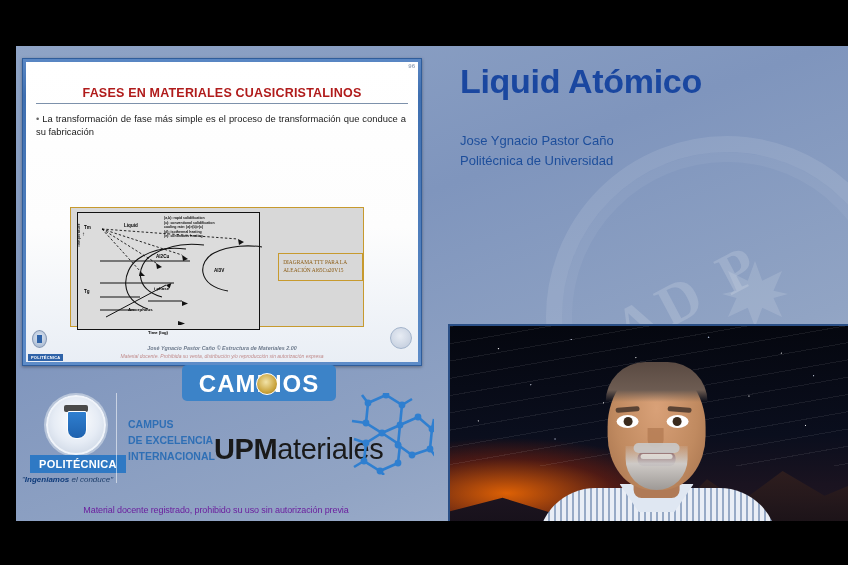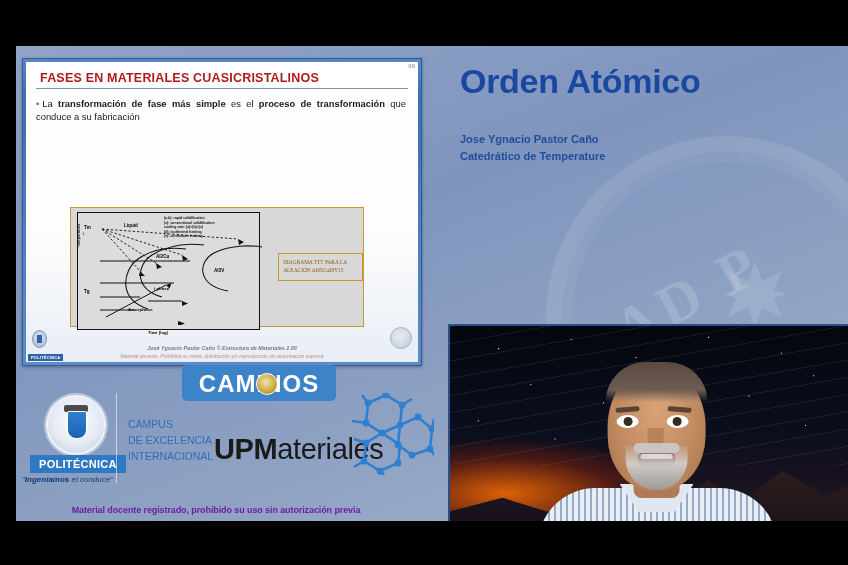--- a/index.html
+++ b/index.html
@@ -41,30 +41,30 @@
   }
   .slide{
     position:relative;width:100%;height:100%;
     background:linear-gradient(180deg,#ffffff 0%,#fdfdfd 55%,#e9eef5 100%);
     box-sizing:border-box;overflow:hidden;
   }
   .slide-pageno{
     position:absolute;right:3px;top:1px;font-size:6px;color:#9aa8bd;font-weight:bold;
   }
   .slide-title{
-    margin:9px 14px 0 14px;text-align:left;color:#b01b1b;
+    margin:24px 14px 0 14px;text-align:center;color:#b01b1b;
     font-size:12.5px;font-weight:bold;letter-spacing:.2px;
   }
   .slide-rule{margin:3px 10px 0 10px;height:1px;background:#7d91ab;}
   .slide-body{
     margin:8px 12px 0 10px;font-size:9.4px;color:#1b1b1b;line-height:1.42;
     text-align:justify;
   }
   .slide-body .bullet{color:#666;margin-right:3px;}
-  .slide-body b{font-weight:bold;}
+  .slide-body b{font-weight:normal;}
 
   
   .fig{
     position:absolute;left:44px;top:145px;width:294px;height:120px;
     background:#d8d8d8;border:1.5px solid #c79a2e;box-sizing:border-box;
     display:flex;
   }
   .fig-plot{
     position:relative;width:186px;height:100%;margin:4px 0 4px 6px;
     background:#dcdcdc;border:1.2px solid #111;box-sizing:border-box;
@@ -119,21 +119,21 @@
   }
 
   
   .titles{position:absolute;left:432px;top:16px;width:390px;}
   .t-course{
     color:#1d4e9b;font-size:25px;font-weight:bold;letter-spacing:-.2px;margin:0 0 26px 8px;
   }
   .t-topic{
     color:#1a47a0;font-size:34px;font-weight:bold;letter-spacing:-.3px;margin:0 0 30px 12px;
   }
-  .t-author{color:#1d4e9b;font-size:11px;font-weight:bold;line-height:1.55;margin-left:12px;}
+  .t-author{color:#1d4e9b;font-size:13px;font-weight:normal;line-height:1.55;margin-left:12px;}
 
   
   .cam{
     position:absolute;left:432px;top:278px;width:408px;height:230px;
     border:2px solid #2a4f86;box-sizing:border-box;background:#05060c;overflow:hidden;
   }
   .cam-bg{position:absolute;inset:0;background:
       radial-gradient(ellipse 60% 34% at 14% 74%, rgba(255,110,0,.85) 0%, rgba(180,40,0,.35) 45%, rgba(0,0,0,0) 72%),
       linear-gradient(180deg,#05070f 0%,#0a0e1d 48%,#1a1320 70%,#241a24 100%);}
   .stars{position:absolute;inset:0;background-image:
@@ -189,30 +189,30 @@
       background:radial-gradient(circle at 50% 42%,#ffffff 0%,#e6ecf5 52%,#c3cede 100%);
       border:2px solid #f0f4fa;box-shadow:0 0 0 2px #b9c6da;}
   .upm-shield{position:absolute;left:19px;top:14px;width:18px;height:26px;border-radius:2px 2px 9px 9px;
       background:linear-gradient(180deg,#2f7fd0 0%,#1f62ae 100%);border:1.5px solid #fff;}
   .upm-crown{position:absolute;left:16px;top:8px;width:24px;height:7px;background:#4a4a4a;border-radius:2px;}
   .pol-tag{position:absolute;left:14px;top:84px;background:#2f79c4;color:#fff;font-weight:bold;
       font-size:11px;letter-spacing:.3px;padding:3px 9px;}
   .pol-sub{position:absolute;left:6px;top:104px;font-size:8px;color:#1f3f6b;font-style:italic;}
   .pol-sub b{color:#0f3b7a;}
   .divider{position:absolute;left:100px;top:22px;width:1px;height:90px;background:rgba(255,255,255,.55);}
-  .campus{position:absolute;left:112px;top:46px;color:#2f6fb5;font-size:10.5px;font-weight:normal;line-height:1.5;}
+  .campus{position:absolute;left:112px;top:46px;color:#2f6fb5;font-size:10.5px;font-weight:bold;line-height:1.5;}
   .caminos{position:absolute;left:166px;top:-6px;width:154px;height:36px;background:#3c83c8;border-radius:5px;}
   .caminos-txt{position:absolute;left:0;right:0;top:5px;text-align:center;color:#fff;font-size:24px;font-weight:bold;letter-spacing:1px;}
   .caminos-seal{position:absolute;left:74px;top:8px;width:20px;height:20px;border-radius:50%;
       background:radial-gradient(circle at 45% 40%,#f2e3a8,#c9a33c 62%,#8d6f18);border:1.5px solid #fff;}
   .upmat{position:absolute;left:198px;top:62px;font-size:29px;color:#1a1a1a;letter-spacing:-.4px;}
   .upmat b{font-weight:bold;}
   .hex{position:absolute;left:322px;top:22px;width:96px;height:82px;}
   .disclaimer{position:absolute;left:0;right:0;bottom:6px;text-align:center;
-      color:#6b1f9e;font-size:9px;font-weight:bold;letter-spacing:-.1px;}
+      color:#6b1f9e;font-size:9px;font-weight:normal;letter-spacing:-.1px;}
 </style>
 </head>
 <body>
 
 <div class="stage">
   <div class="canvas">
 
     <div class="watermark"></div>
     <div class="wm-star"></div>
     <div class="wm-text">DAD P</div>
@@ -285,24 +285,24 @@
 
         <div class="slide-seal"></div>
         <div class="slide-stamp"></div>
         <div class="slide-foot">José Ygnacio Pastor Caño © Estructura de Materiales 2.00</div>
         <div class="slide-foot2">Material docente. Prohibida su venta, distribución y/o reproducción sin autorización expresa</div>
         <div class="slide-badge">POLITÉCNICA</div>
       </div>
     </div>
 
     <div class="titles">
-      <div class="t-topic">Orden Atómico</div>
+      <div class="t-topic">Liquid Atómico</div>
       <div class="t-author">
         <div>Jose Ygnacio Pastor Caño</div>
-        <div>Catedrático de Temperature</div>
+        <div>Politécnica de Universidad</div>
       </div>
     </div>
 
     <div class="cam">
       <div class="cam-bg"></div>
       <div class="stars"></div>
       <div class="trails"></div>
       <div class="ridge"></div>
       <div class="ridge2"></div>
       <div class="person">

